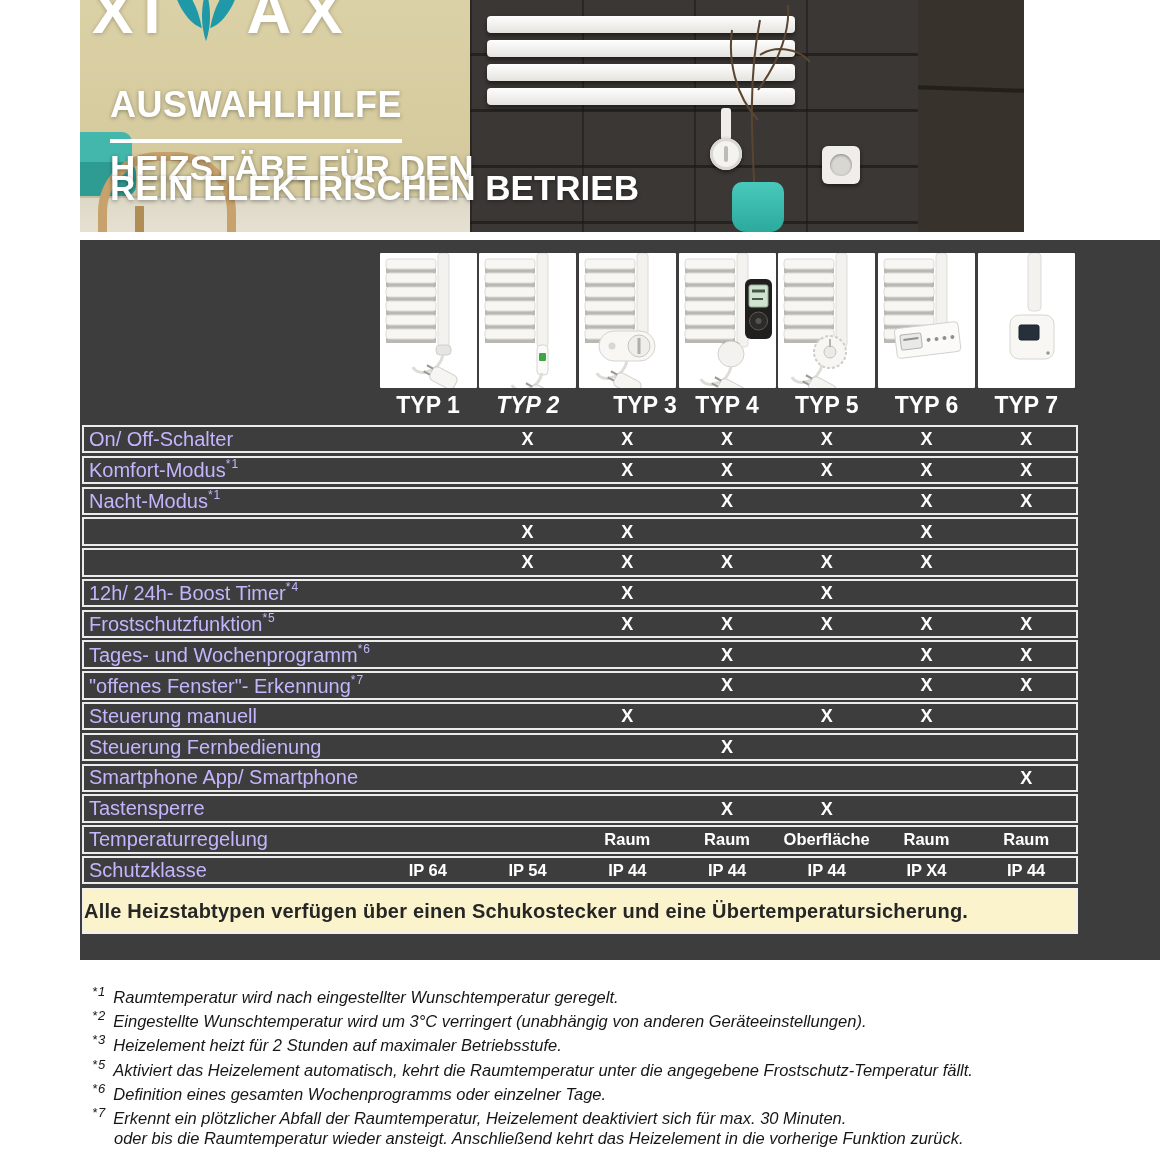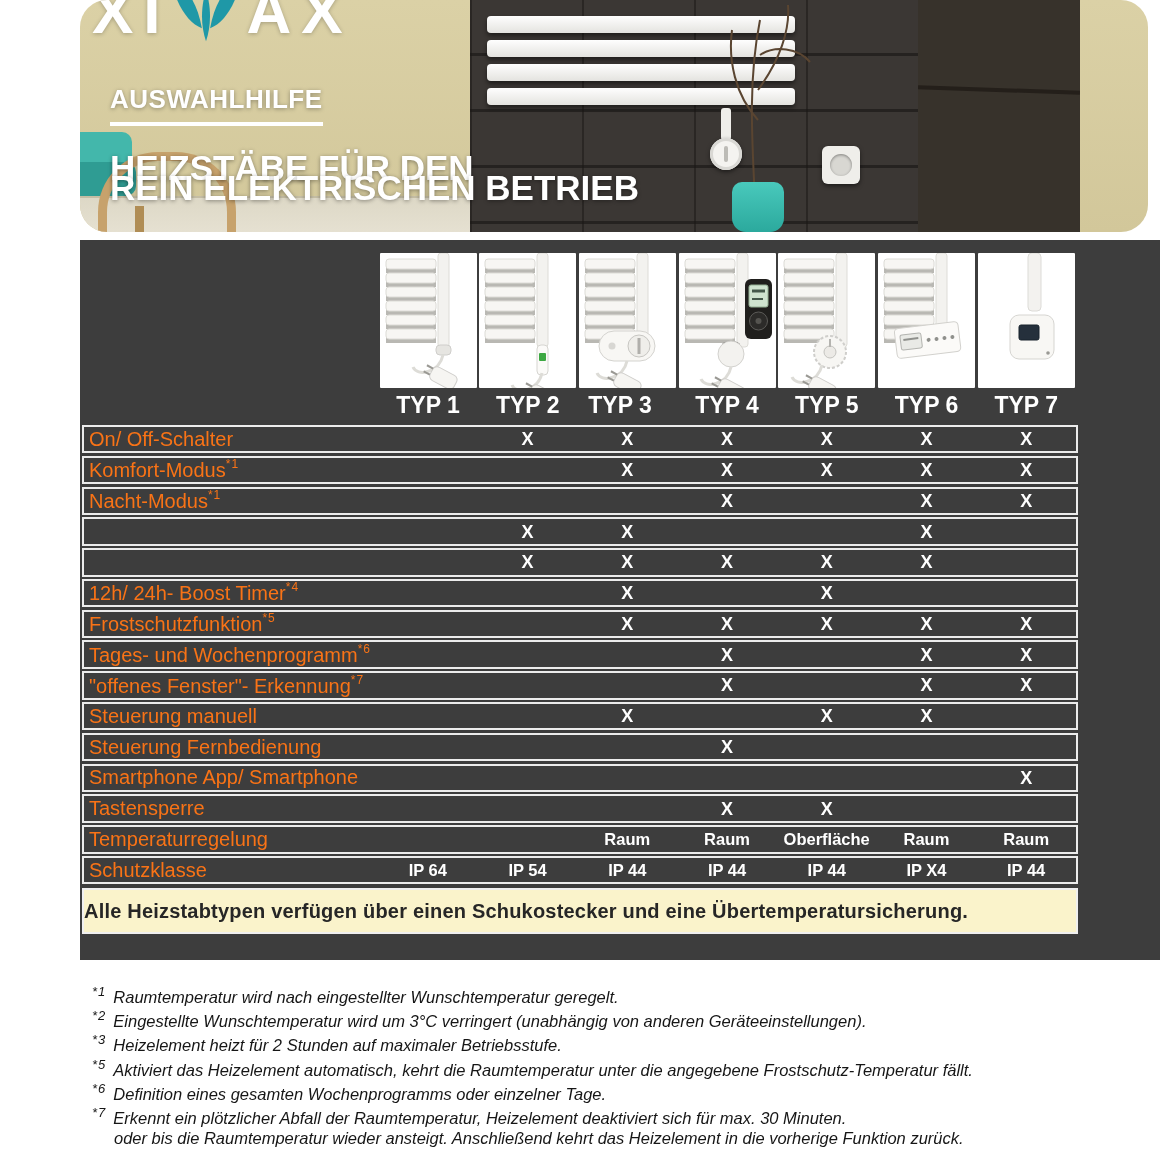--- a/index.html
+++ b/index.html
@@ -1,21 +1,21 @@
 <!DOCTYPE html>
 <html><head>
 <meta charset="utf-8">
 <style>
   html,body{margin:0;padding:0;background:#fff;}
   .page{position:relative;width:1160px;height:1160px;margin:0 auto;background:#fff;
         overflow:hidden;font-family:"Liberation Sans",sans-serif;}
 
   
-  .hero{position:absolute;left:80px;top:0;width:1068px;height:232px;overflow:hidden;
-        background:linear-gradient(#dbd1a6,#d2c79a);border-radius:27px;}
+  .hero{position:absolute;left:80px;top:0;width:944px;height:232px;overflow:hidden;
+        background:linear-gradient(#dbd1a6,#d2c79a);}
   .hero-counter{position:absolute;left:0;top:196px;width:400px;height:36px;
         background:linear-gradient(#ddd8c6,#e6e1d2);border-top:2px solid #c4bda4;}
   .hero-chair{position:absolute;left:18px;top:152px;width:120px;height:80px;
         border:9px solid #c7a26c;border-bottom:none;border-radius:60px 60px 0 0;}
   .hero-chair-leg{position:absolute;left:55px;top:206px;width:9px;height:26px;background:#b08d55;}
   .hero-towel{position:absolute;left:-14px;top:132px;width:66px;height:34px;border-radius:10px;background:#43b7ab;}
   .hero-towel2{position:absolute;left:-18px;top:162px;width:74px;height:34px;border-radius:10px;background:#2f9c93;}
   .hero-tiles{position:absolute;left:390px;top:0;width:448px;height:232px;
         background:
           repeating-linear-gradient(90deg, rgba(25,22,20,.5) 0 2px, transparent 2px 112px),
@@ -32,38 +32,38 @@
         box-shadow:0 2px 4px rgba(0,0,0,.5);}
   .hero-socket-hole{position:absolute;left:750px;top:154px;width:22px;height:22px;border-radius:50%;
         background:#d8d7d2;box-shadow:inset 0 1px 3px rgba(0,0,0,.4);}
   .hero-vase{position:absolute;left:652px;top:182px;width:52px;height:50px;border-radius:10px 10px 14px 14px;
         background:linear-gradient(#49c9bc,#2ba99d);}
   .hero-branches{position:absolute;left:560px;top:0;width:260px;height:200px;}
   .hero-logo{position:absolute;left:12px;top:-24px;display:inline-flex;align-items:flex-end;
         color:#fff;font-size:62px;font-weight:700;letter-spacing:10px;
         text-shadow:0 1px 4px rgba(0,0,0,.25);}
   .hero-logo svg{margin:0 4px 4px -2px;}
-  .hero-eyebrow{position:absolute;left:30px;top:84px;color:#fff;font-size:26px;font-weight:800;
-        letter-spacing:.5px;border-bottom:4px solid #fff;padding-bottom:7px;
+  .hero-eyebrow{position:absolute;left:30px;top:84px;color:#fff;font-size:36px;font-weight:800;
+        letter-spacing:.5px;border-bottom:4px solid #fff;padding-bottom:13px;
         text-shadow:0 1px 4px rgba(0,0,0,.35);}
   .hero-title1{position:absolute;left:30px;top:124px;color:#fff;font-size:35px;font-weight:800;
         letter-spacing:0;text-shadow:0 1px 4px rgba(0,0,0,.4);margin-top:24px;}
   .hero-title2{position:absolute;left:30px;top:168px;color:#fff;font-size:35px;font-weight:800;
         text-shadow:0 1px 4px rgba(0,0,0,.4);}
 
   
   .panel{position:absolute;left:80px;top:240px;width:1087px;height:720px;background:#3d3d3d;}
   .product-cell{position:absolute;top:13px;width:97px;height:135px;background:#fff;border-radius:1px;}
   .product-cell svg{display:block;}
   .type-label{position:absolute;top:152px;width:100px;text-align:center;color:#fff;
         font-size:23px;font-weight:700;}
   .rows-wrap{position:absolute;left:2px;top:185px;width:996px;display:flex;flex-direction:column;gap:2.4px;}
   .feature-row{box-sizing:border-box;height:28.4px;border:2px solid #ececec;background:#3d3d3d;
         display:grid;grid-template-columns:294px repeat(7,1fr);align-items:center;}
-  .feature-label{color:#f97316;font-size:20px;padding-left:5px;white-space:nowrap;}
+  .feature-label{color:#c4b5fd;font-size:20px;padding-left:5px;white-space:nowrap;}
   .feature-label sup{font-size:12px;position:relative;top:-1px;letter-spacing:1px;}
   .feature-val{color:#fff;text-align:center;font-weight:700;font-size:18px;line-height:1;}
   .feature-val.txt{font-size:16.5px;}
   .info-banner{position:absolute;left:2px;top:648px;width:996px;height:46px;box-sizing:border-box;
         background:#faf3cb;border:2px solid #f0f0f0;display:flex;align-items:center;justify-content:flex-start;}
   .info-banner span{color:#262626;font-size:20px;font-weight:700;letter-spacing:.2px;}
 
   
   .footnotes{position:absolute;left:92px;top:984px;width:990px;color:#161616;
         font-family:"Liberation Sans",sans-serif;font-style:italic;font-size:16.5px;}
@@ -278,22 +278,22 @@
           <svg width="97" height="135" viewBox="0 0 97 135">
             <rect x="50" y="0" width="13" height="58" rx="4" fill="#f3f2ef" stroke="#dcdbd7"></rect>
               <rect x="32" y="62" width="44" height="44" rx="9" fill="#f8f7f4" stroke="#d6d5d1"></rect>
               <rect x="41" y="72" width="20" height="15" rx="2" fill="#25303c" stroke="#18222c"></rect>
               <circle cx="70" cy="100" r="1.8" fill="#9a9994"></circle>
           </svg>
         </div>
       </div>
     <div id="type-labels">
         <div class="type-label" style="left: 298px;">TYP 1</div>
-        <div class="type-label" style="left: 397.7px;">TYP 2</div>
-        <div class="type-label" style="left: 490px;">TYP 3</div>
+        <div class="type-label" style="left: 397.7px; font-style: italic;">TYP 2</div>
+        <div class="type-label" style="left: 515px;">TYP 3</div>
         <div class="type-label" style="left: 597.1px;">TYP 4</div>
         <div class="type-label" style="left: 696.8px;">TYP 5</div>
         <div class="type-label" style="left: 796.5px;">TYP 6</div>
         <div class="type-label" style="left: 896.2px;">TYP 7</div>
       </div>
     <div class="rows-wrap" id="feature-rows">
         <div class="feature-row">
           <div class="feature-label">On/ Off-Schalter</div>
           <div class="feature-val"></div>
           <div class="feature-val">X</div>

